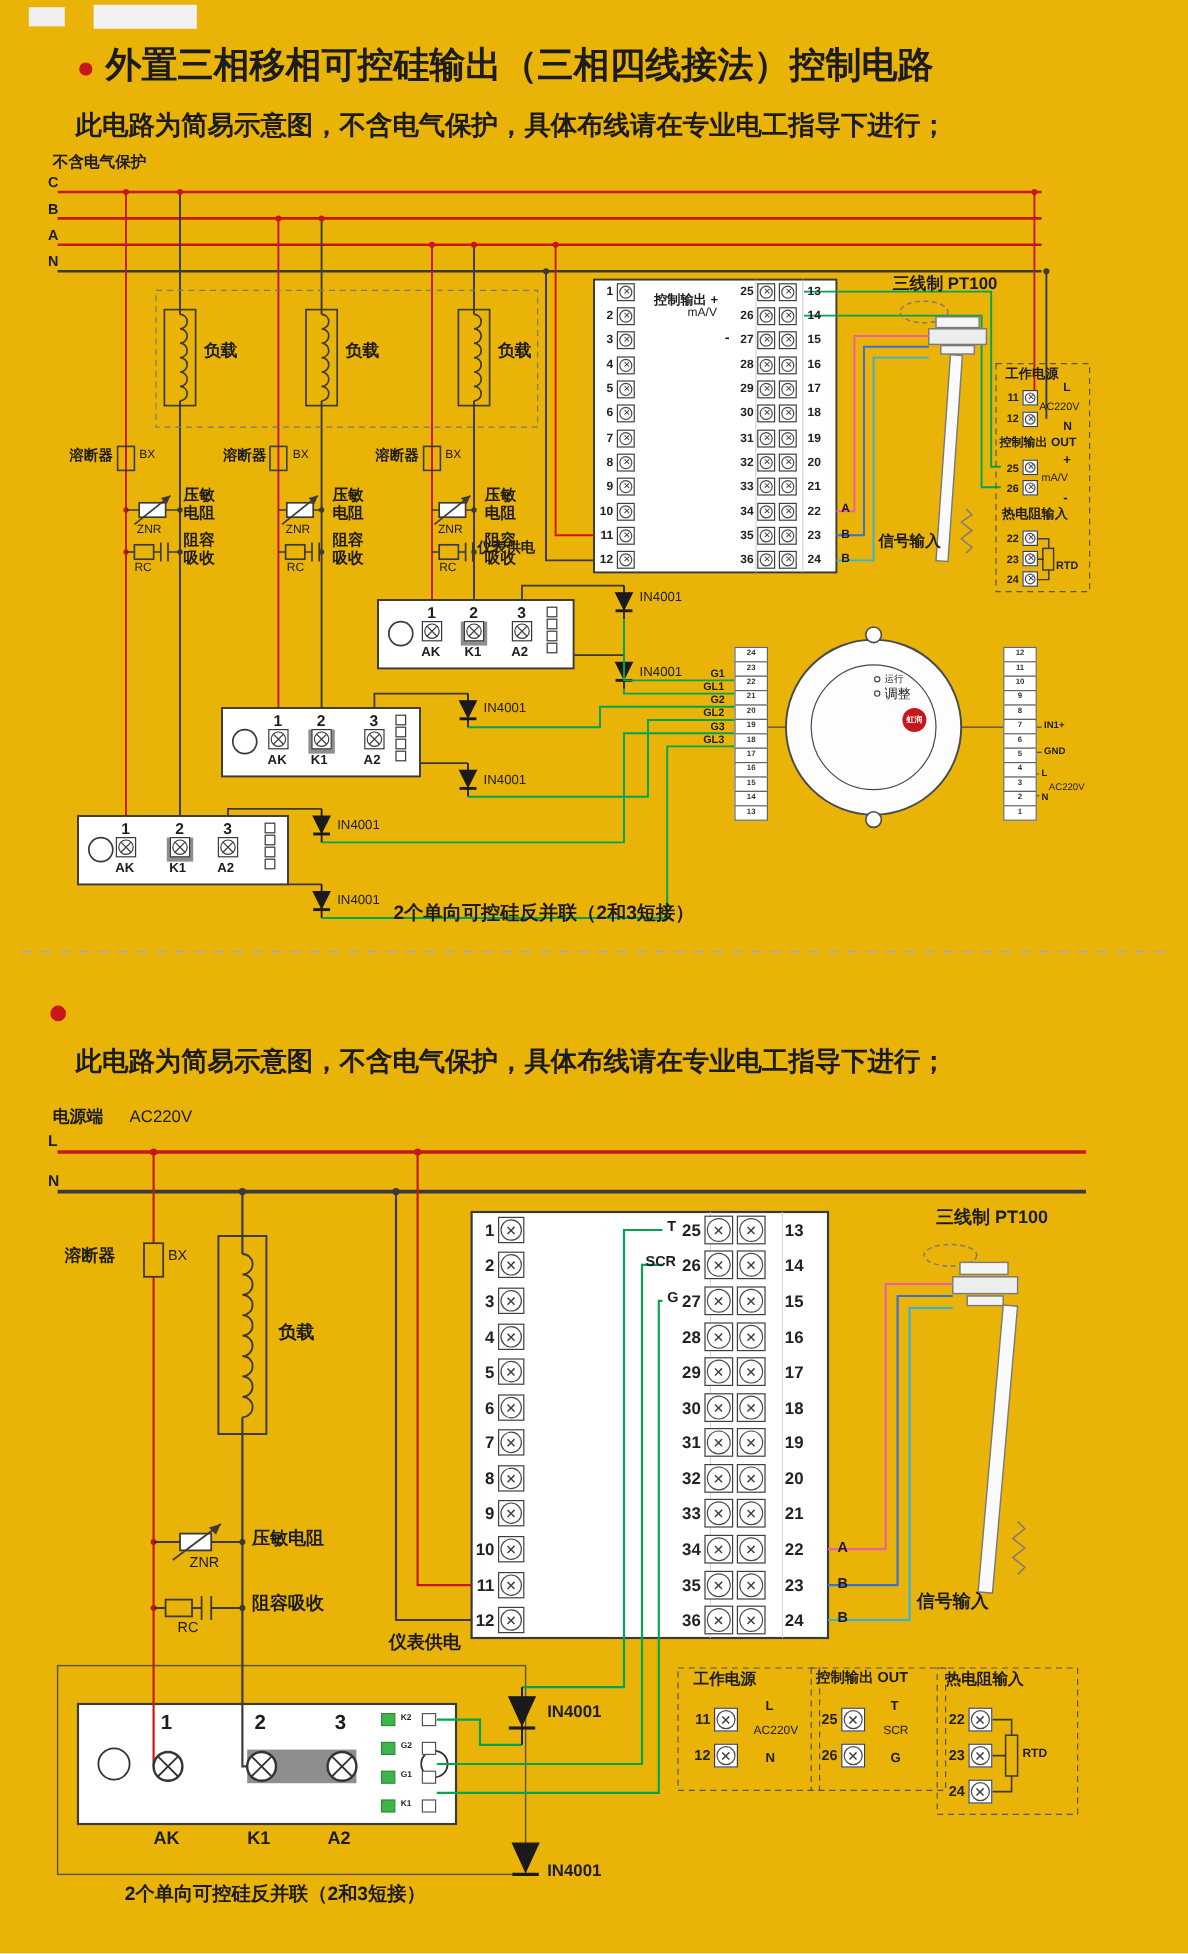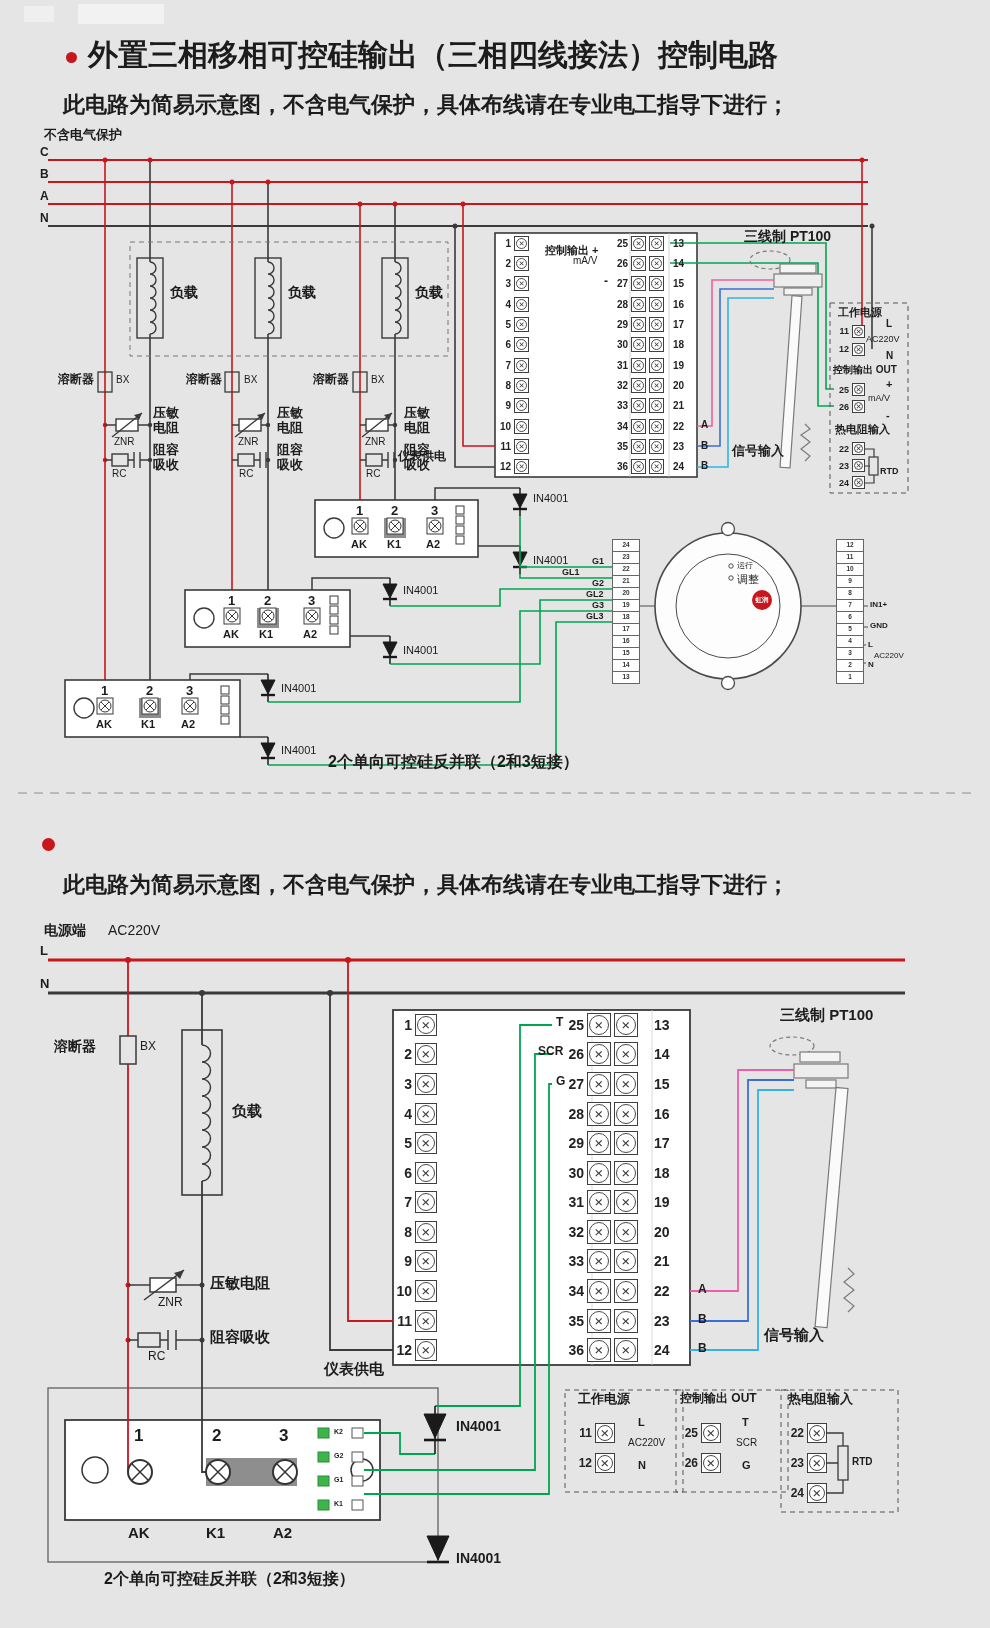--- a/index.html
+++ b/index.html
@@ -1,16 +1,16 @@
 <!DOCTYPE html>
 <html><head>
 <meta charset="utf-8">
 <style>
   html,body{margin:0;padding:0;background:#fff}
-  .page{position:relative;width:990px;height:1628px;background:#e5e5e5;overflow:hidden;font-family:"Liberation Sans",sans-serif}
+  .page{position:relative;width:990px;height:1628px;background:#eab308;overflow:hidden;font-family:"Liberation Sans",sans-serif}
   .art{position:absolute;left:0;top:0;pointer-events:none}
   .lb{position:absolute;line-height:1.15;color:#1c1c1c;white-space:nowrap;font-family:"Liberation Sans",sans-serif}
   .b{font-weight:700}
   .w2{width:2.1em;white-space:normal}
   .dot{position:absolute;border-radius:50%;background:#c8161d}
   .tcol{position:absolute}
   .trow{display:flex;align-items:center;gap:3px}
   .tnum{font-weight:700;color:#222;text-align:right;flex:none}
   .screw{display:inline-block;position:relative;border:1px solid #3f3f3f;background:#fff;box-sizing:border-box;flex:none}
   .screw::before{content:"";position:absolute;inset:1px;border:1px solid #4a4a4a;border-radius:50%}
@@ -418,21 +418,21 @@
 <div class="lb b" style="left:886px;top:318px;font-size:10px">L</div>
 <div class="lb" style="left:866px;top:334px;font-size:9px">AC220V</div>
 <div class="lb b" style="left:886px;top:350px;font-size:10px">N</div>
 <div class="lb b" style="left:833px;top:364px;font-size:10px">控制输出 OUT</div>
 <div class="lb b" style="left:886px;top:378px;font-size:11px">+</div>
 <div class="lb" style="left:868px;top:393px;font-size:9px">mA/V</div>
 <div class="lb b" style="left:886px;top:409px;font-size:11px">-</div>
 <div class="lb b" style="left:835px;top:423px;font-size:11px">热电阻输入</div>
 <div class="lb b" style="left:880px;top:466px;font-size:9px">RTD</div>
 <div class="lb b" style="left:592px;top:556px;font-size:9px">G1</div>
-<div class="lb b" style="left:562px;top:567px;font-size:9px">GL1</div>
+<div class="lb b" style="left:586px;top:567px;font-size:9px">GL1</div>
 <div class="lb b" style="left:592px;top:578px;font-size:9px">G2</div>
 <div class="lb b" style="left:586px;top:589px;font-size:9px">GL2</div>
 <div class="lb b" style="left:592px;top:600px;font-size:9px">G3</div>
 <div class="lb b" style="left:586px;top:611px;font-size:9px">GL3</div>
 <div class="lb b" style="left:870px;top:600px;font-size:8px">IN1+</div>
 <div class="lb b" style="left:870px;top:621px;font-size:8px">GND</div>
 <div class="lb b" style="left:868px;top:640px;font-size:8px">L</div>
 <div class="lb" style="left:874px;top:651px;font-size:8px">AC220V</div>
 <div class="lb b" style="left:868px;top:660px;font-size:8px">N</div>
 <div class="lb" style="left:737px;top:561px;font-size:8px">运行</div>

